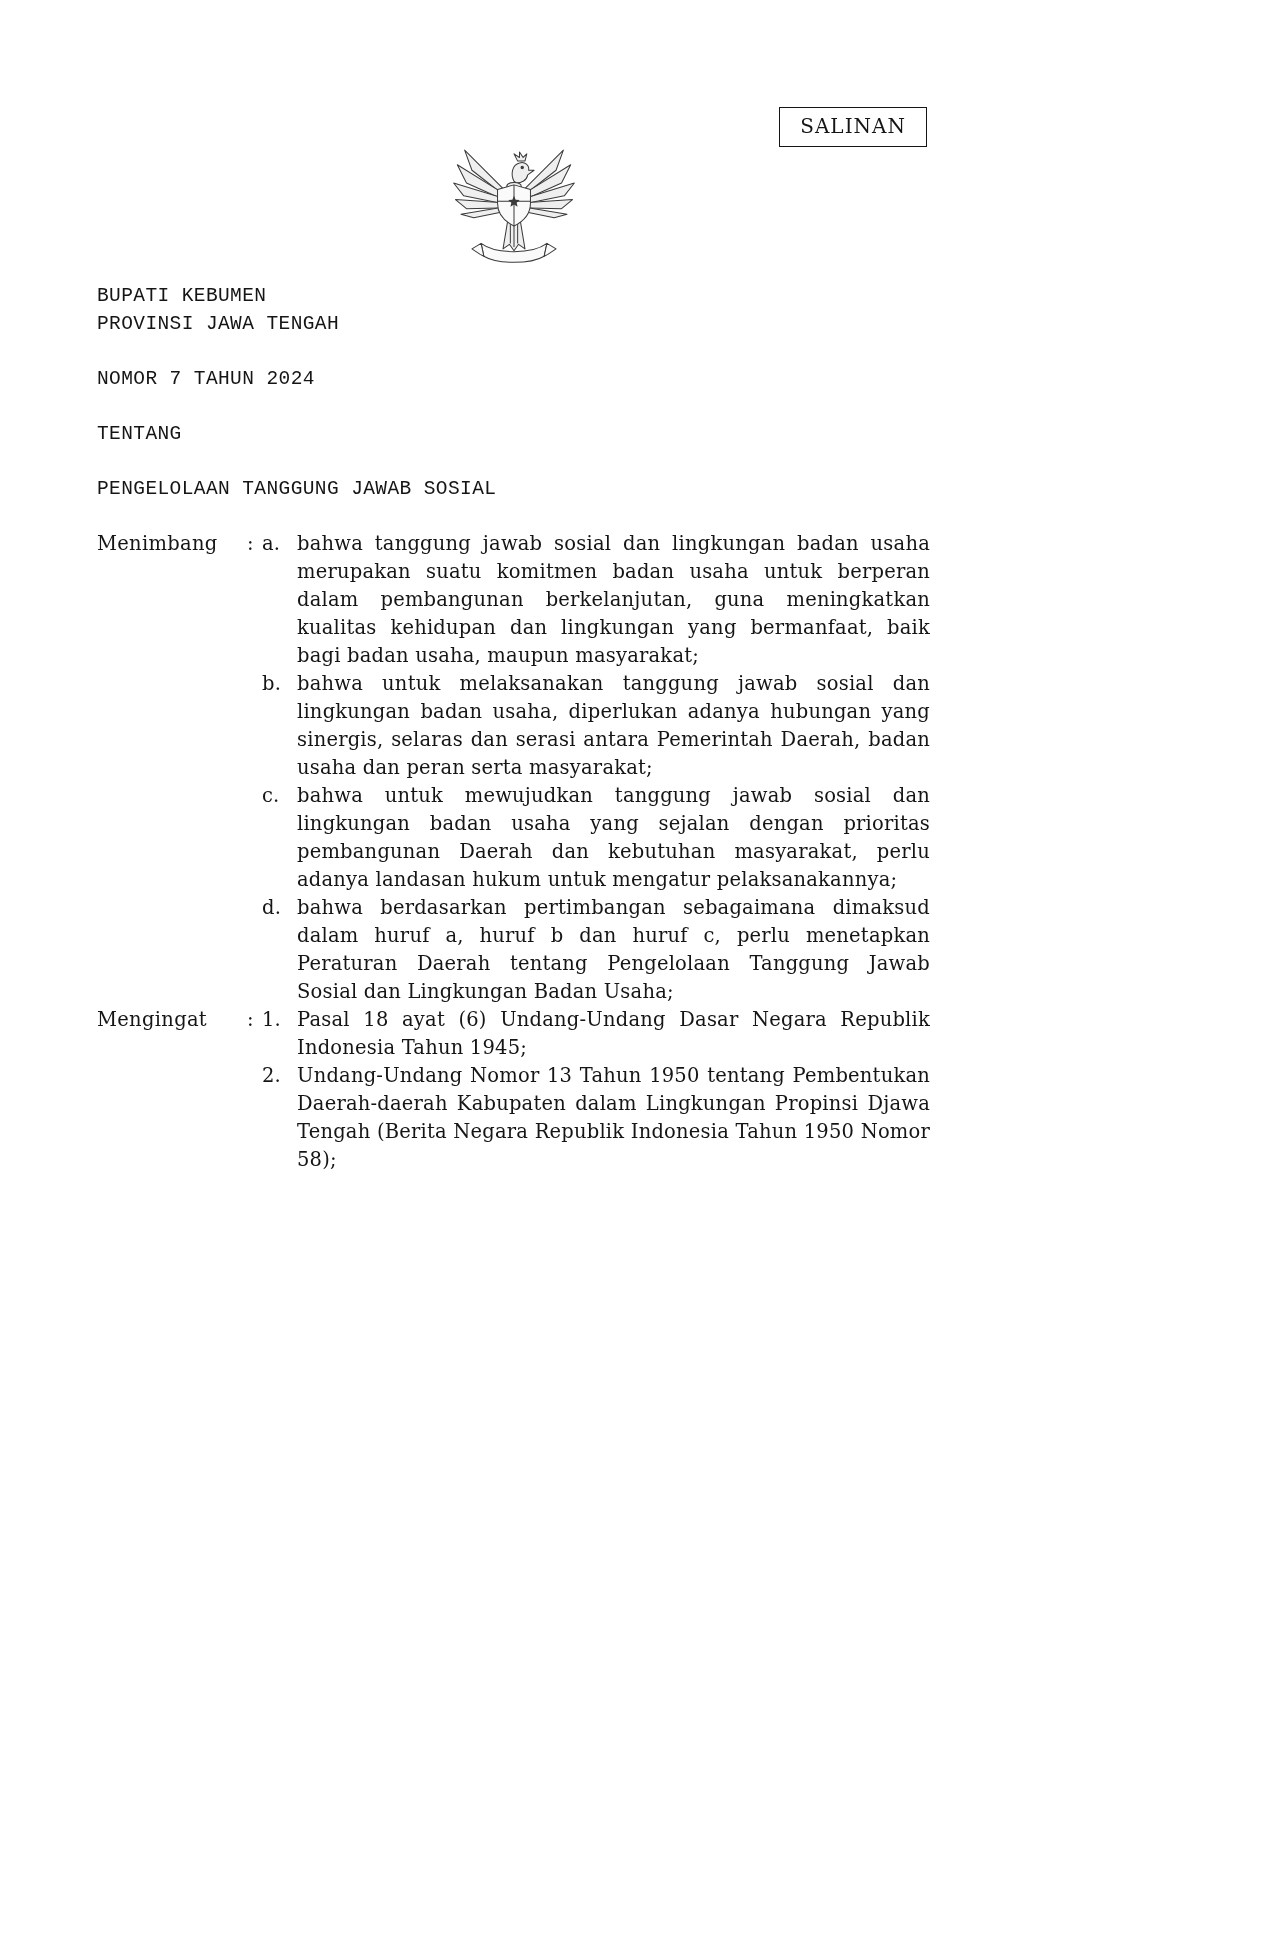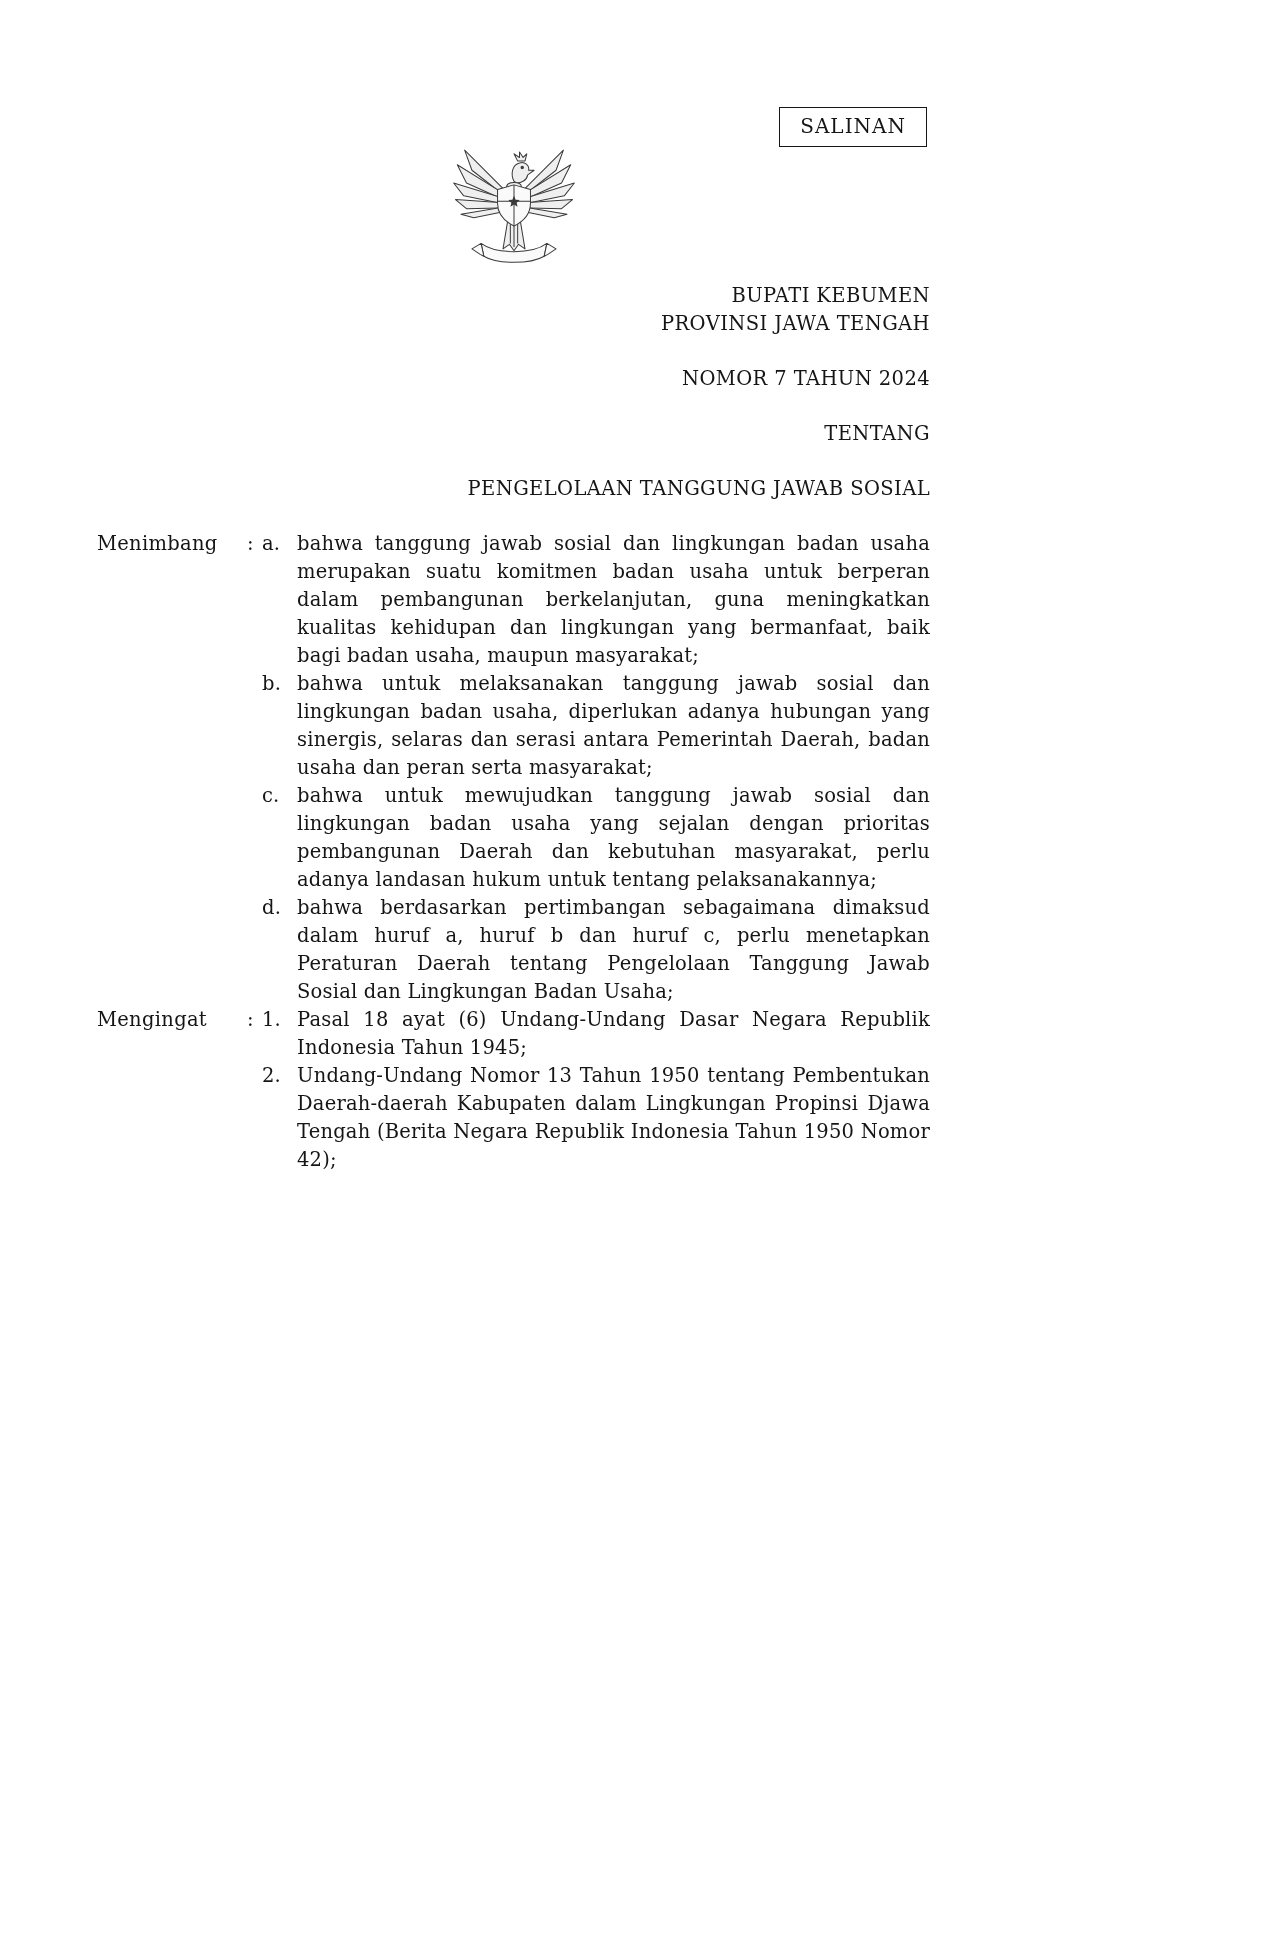--- a/index.html
+++ b/index.html
@@ -28,21 +28,21 @@
     padding: 4px 20px 6px 20px;
     font-size: 20px;
     letter-spacing: 1px;
     background: #fff;
     margin-top: 12px;
   }
   .emblem {
     width: 128px;
     margin: 46px auto 0 auto;
   }
-  .center { text-align: right; }
+  .center { text-align: left; font-family: Liberation Mono, monospace; }
   .hgroup { margin-top: 27px; }
   .hgroup.first { margin-top: 5px; }
   .hline { letter-spacing: 0.4px; }
   .clause-row {
     display: grid;
     grid-template-columns: 150px 15px 35px 1fr;
     align-items: start;
   }
   .clause-label { letter-spacing: 0.3px; }
   .clause-colon { text-align: left; }
@@ -133,37 +133,37 @@
     <div class="clause-row">
       <div class="clause-label"></div>
       <div class="clause-colon"></div>
       <div class="clause-marker">b.</div>
       <div class="clause-text">bahwa untuk melaksanakan tanggung jawab sosial dan lingkungan badan usaha, diperlukan adanya hubungan yang sinergis, selaras dan serasi antara Pemerintah Daerah, badan usaha dan peran serta masyarakat;</div>
     </div>
     <div class="clause-row">
       <div class="clause-label"></div>
       <div class="clause-colon"></div>
       <div class="clause-marker">c.</div>
-      <div class="clause-text">bahwa untuk mewujudkan tanggung jawab sosial dan lingkungan badan usaha yang sejalan dengan prioritas pembangunan Daerah dan kebutuhan masyarakat, perlu adanya landasan hukum untuk tentang pelaksanakannya;</div>
+      <div class="clause-text">bahwa untuk mewujudkan tanggung jawab sosial dan lingkungan badan usaha yang sejalan dengan prioritas pembangunan Daerah dan kebutuhan masyarakat, perlu adanya landasan hukum untuk mengatur pelaksanakannya;</div>
     </div>
     <div class="clause-row">
       <div class="clause-label"></div>
       <div class="clause-colon"></div>
       <div class="clause-marker">d.</div>
       <div class="clause-text">bahwa berdasarkan pertimbangan sebagaimana dimaksud dalam huruf a, huruf b dan huruf c, perlu menetapkan Peraturan Daerah tentang Pengelolaan Tanggung Jawab Sosial dan Lingkungan Badan Usaha;</div>
     </div>
 
     <div class="clause-row">
       <div class="clause-label">Mengingat</div>
       <div class="clause-colon">:</div>
       <div class="clause-marker">1.</div>
       <div class="clause-text">Pasal 18 ayat (6) Undang-Undang Dasar Negara Republik Indonesia Tahun 1945;</div>
     </div>
     <div class="clause-row">
       <div class="clause-label"></div>
       <div class="clause-colon"></div>
       <div class="clause-marker">2.</div>
-      <div class="clause-text">Undang-Undang Nomor 13 Tahun 1950 tentang Pembentukan Daerah-daerah Kabupaten dalam Lingkungan Propinsi Djawa Tengah (Berita Negara Republik Indonesia Tahun 1950 Nomor 42);</div>
+      <div class="clause-text">Undang-Undang Nomor 13 Tahun 1950 tentang Pembentukan Daerah-daerah Kabupaten dalam Lingkungan Propinsi Djawa Tengah (Berita Negara Republik Indonesia Tahun 1950 Nomor 58);</div>
     </div>
 
   </div>
 
 </div>
 
 </body></html>

